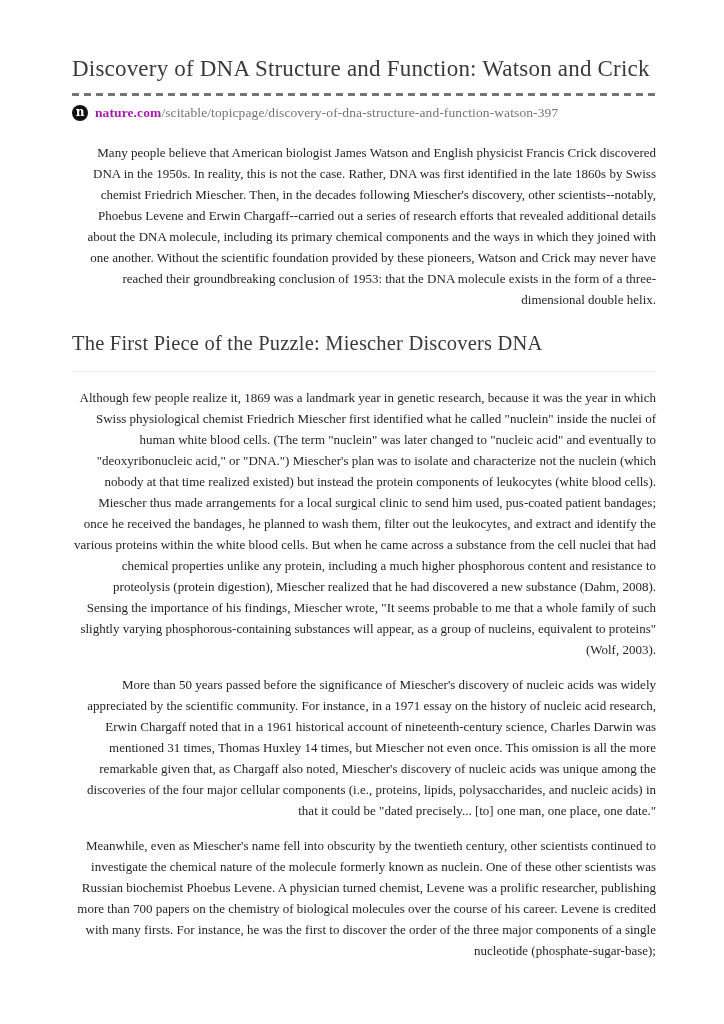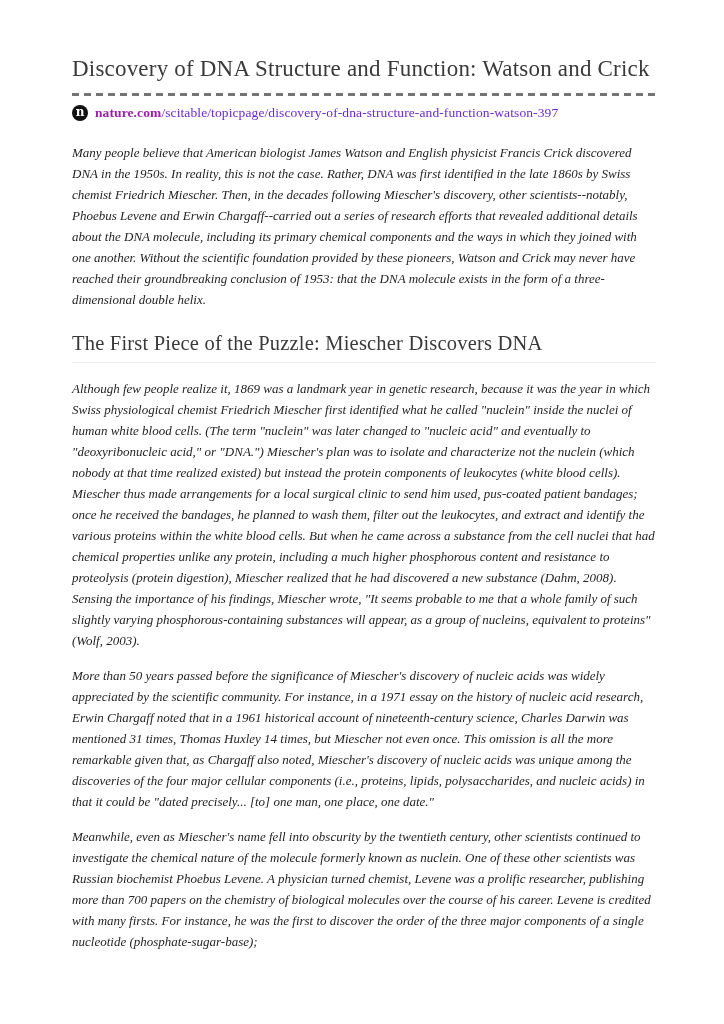--- a/index.html
+++ b/index.html
@@ -59,37 +59,36 @@
     letter-spacing: 0.1px;
     text-decoration: none;
     cursor: pointer;
   }
   .source-url .domain {
     font-weight: 700;
     color: #a21caf;
   }
   .source-url .path {
     font-weight: 400;
-    color: #6d28d9;
+    color: #737373;
   }
   p.body-para {
     font-size: 13px;
     line-height: 21px;
     color: #242424;
     margin: 0 0 14px 0;
-    text-align: left;
-    font-style: italic;
+    text-align: right;
   }
   h2.section-heading {
     font-size: 20.5px;
     font-weight: 400;
     color: #3a3a3a;
     letter-spacing: 0.2px;
     margin: 21px 0 15px 0;
-    padding: 0 0 6px 0;
+    padding: 0 0 15px 0;
     border-bottom: 1px solid #ececec;
     line-height: 1.25;
   }
 </style>
 </head>
 <body>
 
 <div class="page">
 
   <header>

